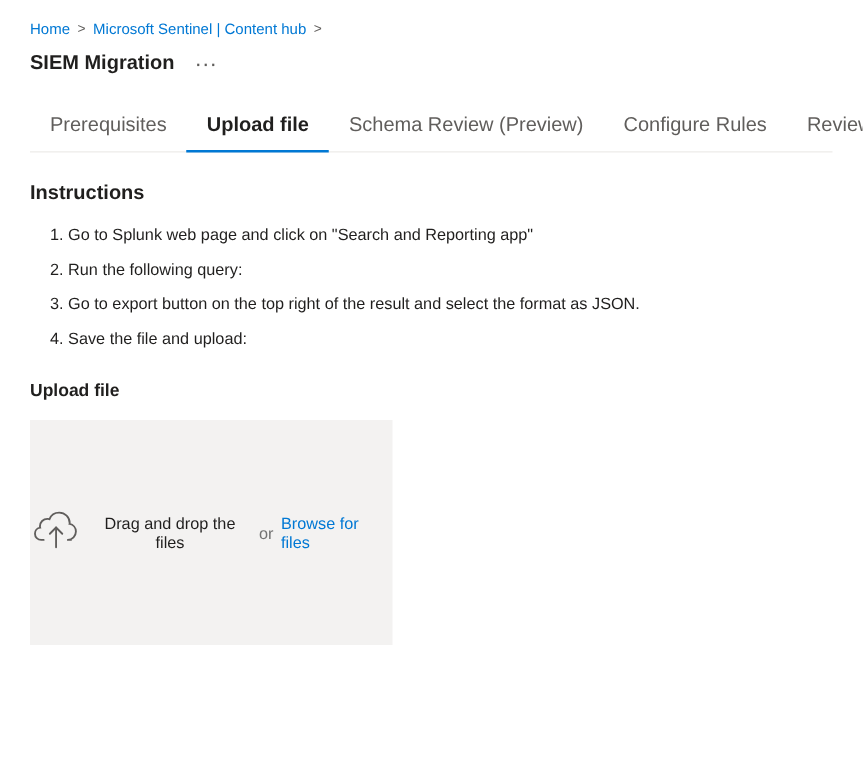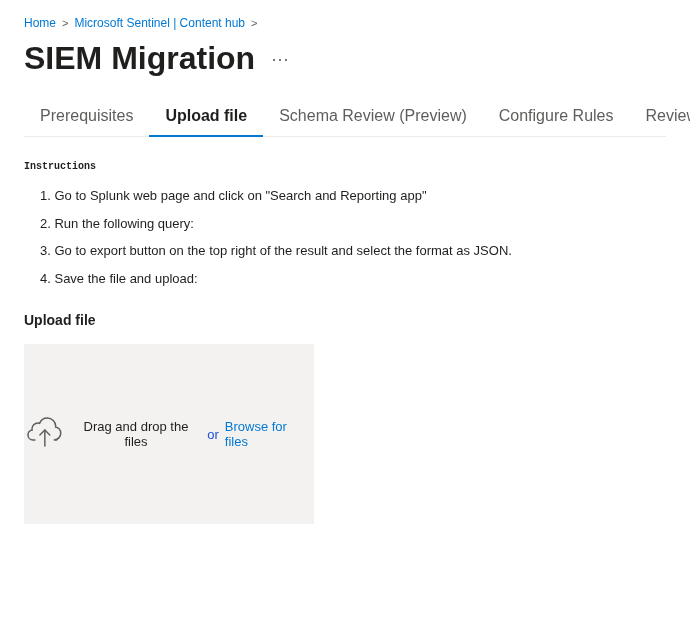--- a/index.html
+++ b/index.html
@@ -32,21 +32,21 @@
     }
 
     
     .page-title-row {
       display: flex;
       align-items: center;
       gap: 10px;
       margin-bottom: 20px;
     }
     .page-title {
-      font-size: 32px;
+      font-size: 16px;
       font-weight: 600;
       color: #201f1e;
     }
     .more-button {
       font-size: 18px;
       color: #605e5c;
       cursor: pointer;
       padding: 2px 6px;
       border-radius: 2px;
       border: none;
@@ -76,24 +76,23 @@
       border-right: none;
     }
     .tab.active {
       color: #201f1e;
       font-weight: 600;
       border-bottom: 2px solid #0078d4;
     }
 
     
     .section-title {
-      font-size: 10px;
+      font-size: 16px;
       font-weight: 700;
       margin-bottom: 14px;
-      font-family: Liberation Mono, monospace;
     }
 
     .instructions-list {
       list-style: none;
       padding: 0;
       margin-left: 16px;
     }
     .instructions-list li {
       margin-bottom: 8px;
       font-size: 13px;
@@ -149,21 +148,21 @@
       margin-bottom: 4px;
     }
 
     .drop-text {
       font-size: 13px;
       color: #201f1e;
       text-align: center;
     }
     .drop-or {
       font-size: 13px;
-      color: #1d4ed8;
+      color: #737373;
     }
     .browse-link {
       font-size: 13px;
       color: #0078d4;
       cursor: pointer;
       text-decoration: none;
     }
   </style>
 </head>
 <body>

